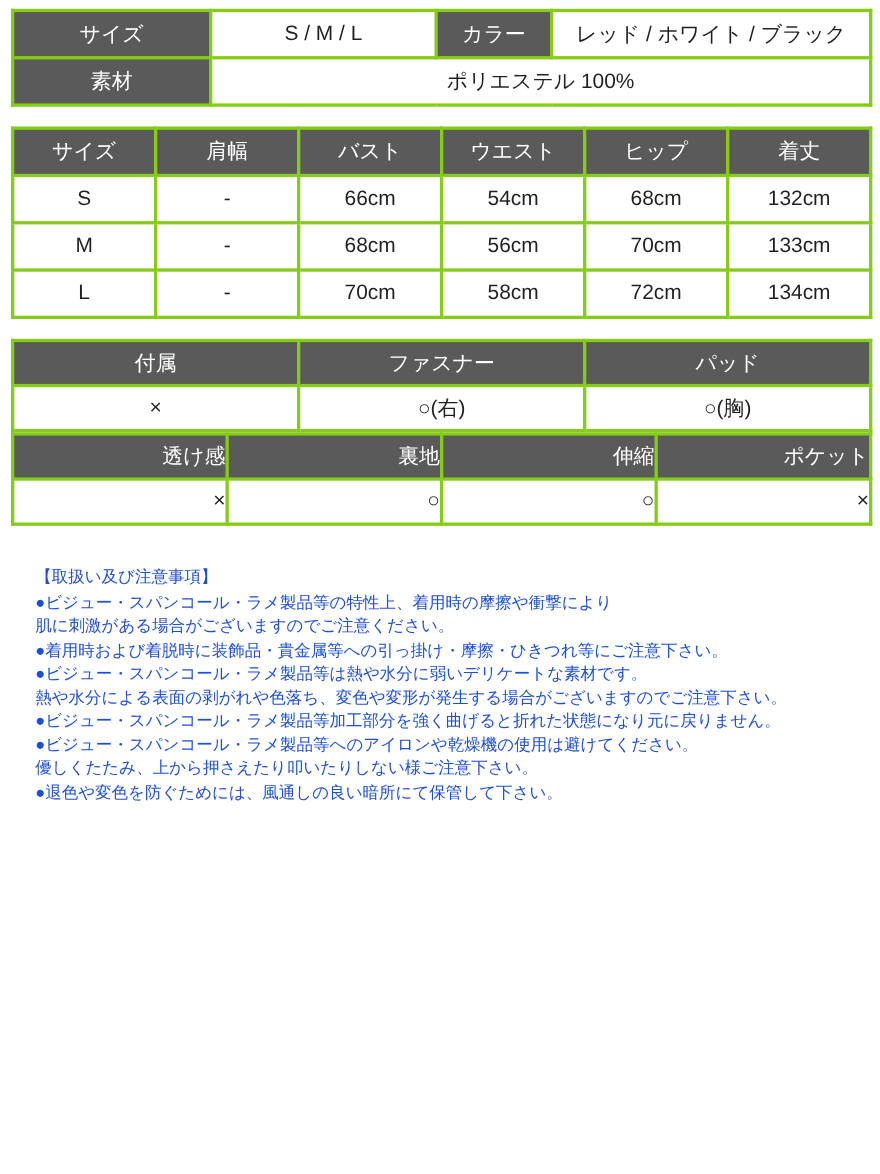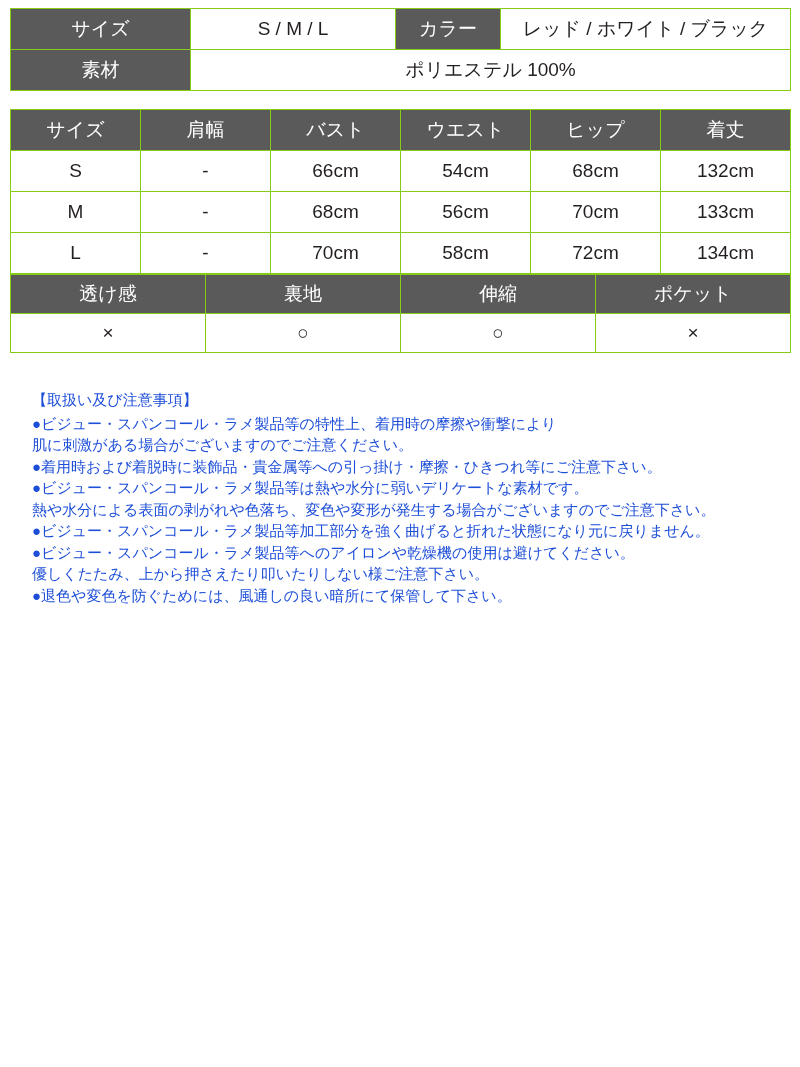--- a/index.html
+++ b/index.html
@@ -20,42 +20,42 @@
     position: relative;
     box-sizing: border-box;
     padding: 8px 10px 0 10px;
   }
   table {
     border-collapse: collapse;
     width: 780px;
     table-layout: fixed;
   }
   td, th {
-    border: 1px solid #84cc16;
+    border: 3px solid #84cc16;
     text-align: center;
     vertical-align: middle;
     font-weight: normal;
     font-size: 19px;
     padding: 0;
     height: 40px;
     background: #ffffff;
     color: #231f20;
   }
   .hd {
     background: #5a5a5a;
     color: #ffffff;
     font-size: 19px;
   }
   .spec-table td { height: 40px; }
   .size-table { margin-top: 18px; }
   .size-table td { height: 40px; }
   .size-table .hd { font-size: 19px; }
   .feat-table { margin-top: 18px; }
   .feat-table td { height: 38px; }
-  .feat-table2 td { height: 38px; }
+  .feat-table2 td { height: 38px; text-align: right; }
   .notes {
     margin-top: 36px;
     padding-left: 22px;
     font-size: 15px;
     line-height: 21.5px;
     color: #1d4ed8;
   }
   .notes .title { margin: 0 0 2px 0; }
   .notes p { margin: 0; }
   .nowrapline { white-space: nowrap; }
@@ -124,20 +124,39 @@
         <td>L</td>
         <td>-</td>
         <td>70cm</td>
         <td>58cm</td>
         <td>72cm</td>
         <td>134cm</td>
       </tr>
     </tbody>
   </table>
 
+  <table class="feat-table">
+    <colgroup>
+      <col style="width:260px">
+      <col style="width:260px">
+      <col style="width:260px">
+    </colgroup>
+    <tbody>
+      <tr>
+        <td class="hd">付属</td>
+        <td class="hd">ファスナー</td>
+        <td class="hd">パッド</td>
+      </tr>
+      <tr>
+        <td>×</td>
+        <td>○(右)</td>
+        <td>○(胸)</td>
+      </tr>
+    </tbody>
+  </table>
 
   <table class="feat-table2">
     <colgroup>
       <col style="width:195px">
       <col style="width:195px">
       <col style="width:195px">
       <col style="width:195px">
     </colgroup>
     <tbody>
       <tr>

